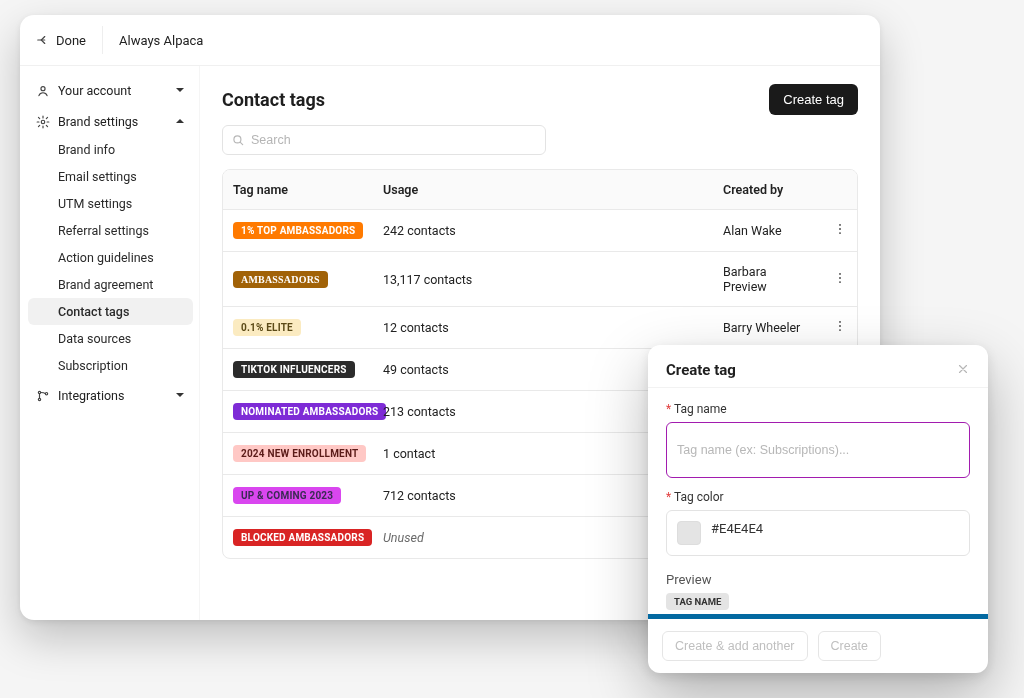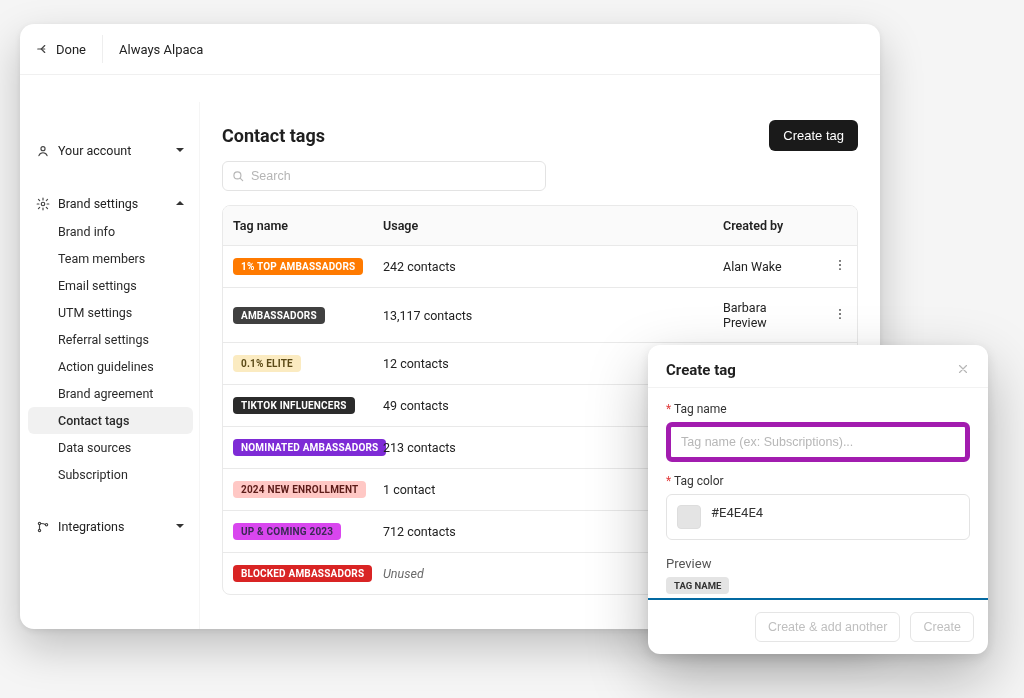--- a/index.html
+++ b/index.html
@@ -8,32 +8,32 @@
     --line:#e9e9e9;
     --text:#1f1f1f;
     --muted:#6b6b6b;
     --muted2:#9b9b9b;
     --black:#111111;
   }
   html,body{margin:0;padding:0;background:var(--bg);font-family:-apple-system,BlinkMacSystemFont,"Segoe UI",Roboto,Helvetica,Arial,sans-serif;color:var(--text);}
   .stage{width:1024px;height:698px;position:relative;margin:0 auto;}
   
   .window{
-    position:absolute;left:20px;top:24px;width:860px;height:605px;
+    position:absolute;left:20px;top:15px;width:860px;height:605px;
     background:var(--panel);border-radius:14px;
     box-shadow:0 18px 44px rgba(0,0,0,.22),0 2px 6px rgba(0,0,0,.08);
-    display:flex;flex-direction:column;overflow:hidden;gap:27px;
+    display:flex;flex-direction:column;overflow:hidden;
   }
   .topbar{height:50px;border-bottom:1px solid #f0f0f0;display:flex;align-items:center;padding:0 16px;font-size:13px;}
   .done{display:flex;align-items:center;gap:6px;cursor:pointer;padding-right:16px;border-right:1px solid #eee;height:28px;}
   .brandname{margin-left:16px;color:#222;}
   .body{flex:1;display:flex;overflow:hidden;}
   
   .sidebar{width:180px;border-right:1px solid #f5f5f5;padding:10px 6px 10px 8px;box-sizing:border-box;font-size:12.5px;}
-  .side-group{margin-bottom:2px;margin-top:24px;}
+  .side-group{margin-bottom:2px;}
   .side-head{display:flex;align-items:center;gap:8px;padding:7px 8px;border-radius:6px;color:#222;cursor:pointer;justify-content:space-between;}
   .side-head .hl{display:flex;align-items:center;gap:8px;}
   .side-item{padding:6px 8px 6px 30px;border-radius:6px;color:#2a2a2a;cursor:pointer;}
   .side-item.active{background:#f1f1f1;font-weight:500;}
   .ico{width:14px;height:14px;display:inline-flex;align-items:center;justify-content:center;color:#444;}
   .ico svg{width:14px;height:14px;}
   .chev{width:10px;height:10px;color:#333;}
   
   .main{flex:1;display:flex;flex-direction:column;padding:18px 22px 0 22px;box-sizing:border-box;overflow:hidden;}
   .page-head{display:flex;align-items:center;justify-content:space-between;margin-bottom:10px;}
@@ -62,27 +62,27 @@
     background:#fff;border-radius:12px;
     box-shadow:0 24px 60px rgba(0,0,0,.28),0 4px 12px rgba(0,0,0,.10);
     display:flex;flex-direction:column;overflow:hidden;font-size:13px;
   }
   .modal-head{padding:16px 18px 8px 18px;display:flex;align-items:center;justify-content:space-between;border-bottom:1px solid #f2f2f2;}
   .modal-title{font-size:15px;font-weight:700;}
   .modal-close{color:#b6b6b6;cursor:pointer;}
   .modal-body{padding:14px 18px 4px 18px;display:flex;flex-direction:column;gap:12px;}
   .field-label{font-size:12px;color:#333;}
   .req::before{content:"* ";color:#e23d3d;}
-  .text-input{width:100%;box-sizing:border-box;padding:8px 10px;border:5px solid #a21caf;border-radius:6px;font-size:12.5px;color:#333;background:#fff;}
+  .text-input{width:100%;box-sizing:border-box;padding:20px 10px;border:1px solid #a21caf;border-radius:6px;font-size:12.5px;color:#333;background:#fff;}
   .text-input::placeholder{color:#b7b7b7;}
   .colorbox{border:1px solid #e3e3e3;border-radius:6px;padding:10px;display:flex;align-items:flex-start;gap:10px;color:#333;}
   .swatch{width:22px;height:22px;border-radius:4px;background:#e4e4e4;border:1px solid #ddd;cursor:pointer;}
   .preview-label{color:#555;margin-top:4px;}
   .preview-pill{display:inline-block;margin-top:6px;padding:3px 8px;border-radius:4px;font-size:9.5px;font-weight:700;color:#333;background:#e4e4e4;}
-  .modal-actions{border-top:2px solid #0369a1;padding:12px 14px;display:flex;justify-content:flex-end;gap:10px;}
+  .modal-actions{border-top:5px solid #0369a1;padding:12px 14px;display:flex;justify-content:flex-start;gap:10px;}
   .btn-ghost{background:#fff;border:1px solid #e5e5e5;border-radius:6px;padding:7px 12px;font-size:12.5px;color:#bfbfbf;cursor:not-allowed;}
 </style>
 </head>
 <body>
 
 <div class="stage">
 
   <div class="window">
 
     <div class="topbar">
@@ -126,21 +126,20 @@
                     <path d="M12 2v3M12 19v3M4.2 4.2l2.1 2.1M17.7 17.7l2.1 2.1M2 12h3M19 12h3M4.2 19.8l2.1-2.1M17.7 6.3l2.1-2.1"></path>
                   </svg>
                 </span>
                 <span>Brand settings</span>
               </span>
               <span><svg class="chev" viewBox="0 0 10 10" fill="currentColor">
                   <path d="M1 7l4-4 4 4z"></path>
                 </svg></span>
             </div>
             <div class="side-item">Brand info</div>
-            <div class="side-item">Team members</div>
             <div class="side-item">Email settings</div>
             <div class="side-item">UTM settings</div>
             <div class="side-item">Referral settings</div>
             <div class="side-item">Action guidelines</div>
             <div class="side-item">Brand agreement</div>
             <div class="side-item active">Contact tags</div>
             <div class="side-item">Data sources</div>
             <div class="side-item">Subscription</div>
           </div>
           <div class="side-group">
@@ -193,21 +192,21 @@
                 <div class="cell">Alan Wake</div>
                 <div class="cell kebab">
                   <span><svg viewBox="0 0 24 24" fill="currentColor">
                       <circle cx="12" cy="5" r="1.6"></circle>
                       <circle cx="12" cy="12" r="1.6"></circle>
                       <circle cx="12" cy="19" r="1.6"></circle>
                     </svg></span>
                 </div>
               </div>
               <div class="row">
-                <div class="cell"><span class="pill" style="background: #404040; color: rgb(255, 255, 255);">AMBASSADORS</span></div>
+                <div class="cell"><span class="pill" style="background: #a16207; color: rgb(255, 255, 255); font-family: Liberation Serif, serif;">AMBASSADORS</span></div>
                 <div class="cell">13,117 contacts</div>
                 <div class="cell">Barbara Preview</div>
                 <div class="cell kebab">
                   <span><svg viewBox="0 0 24 24" fill="currentColor">
                       <circle cx="12" cy="5" r="1.6"></circle>
                       <circle cx="12" cy="12" r="1.6"></circle>
                       <circle cx="12" cy="19" r="1.6"></circle>
                     </svg></span>
                 </div>
               </div>

